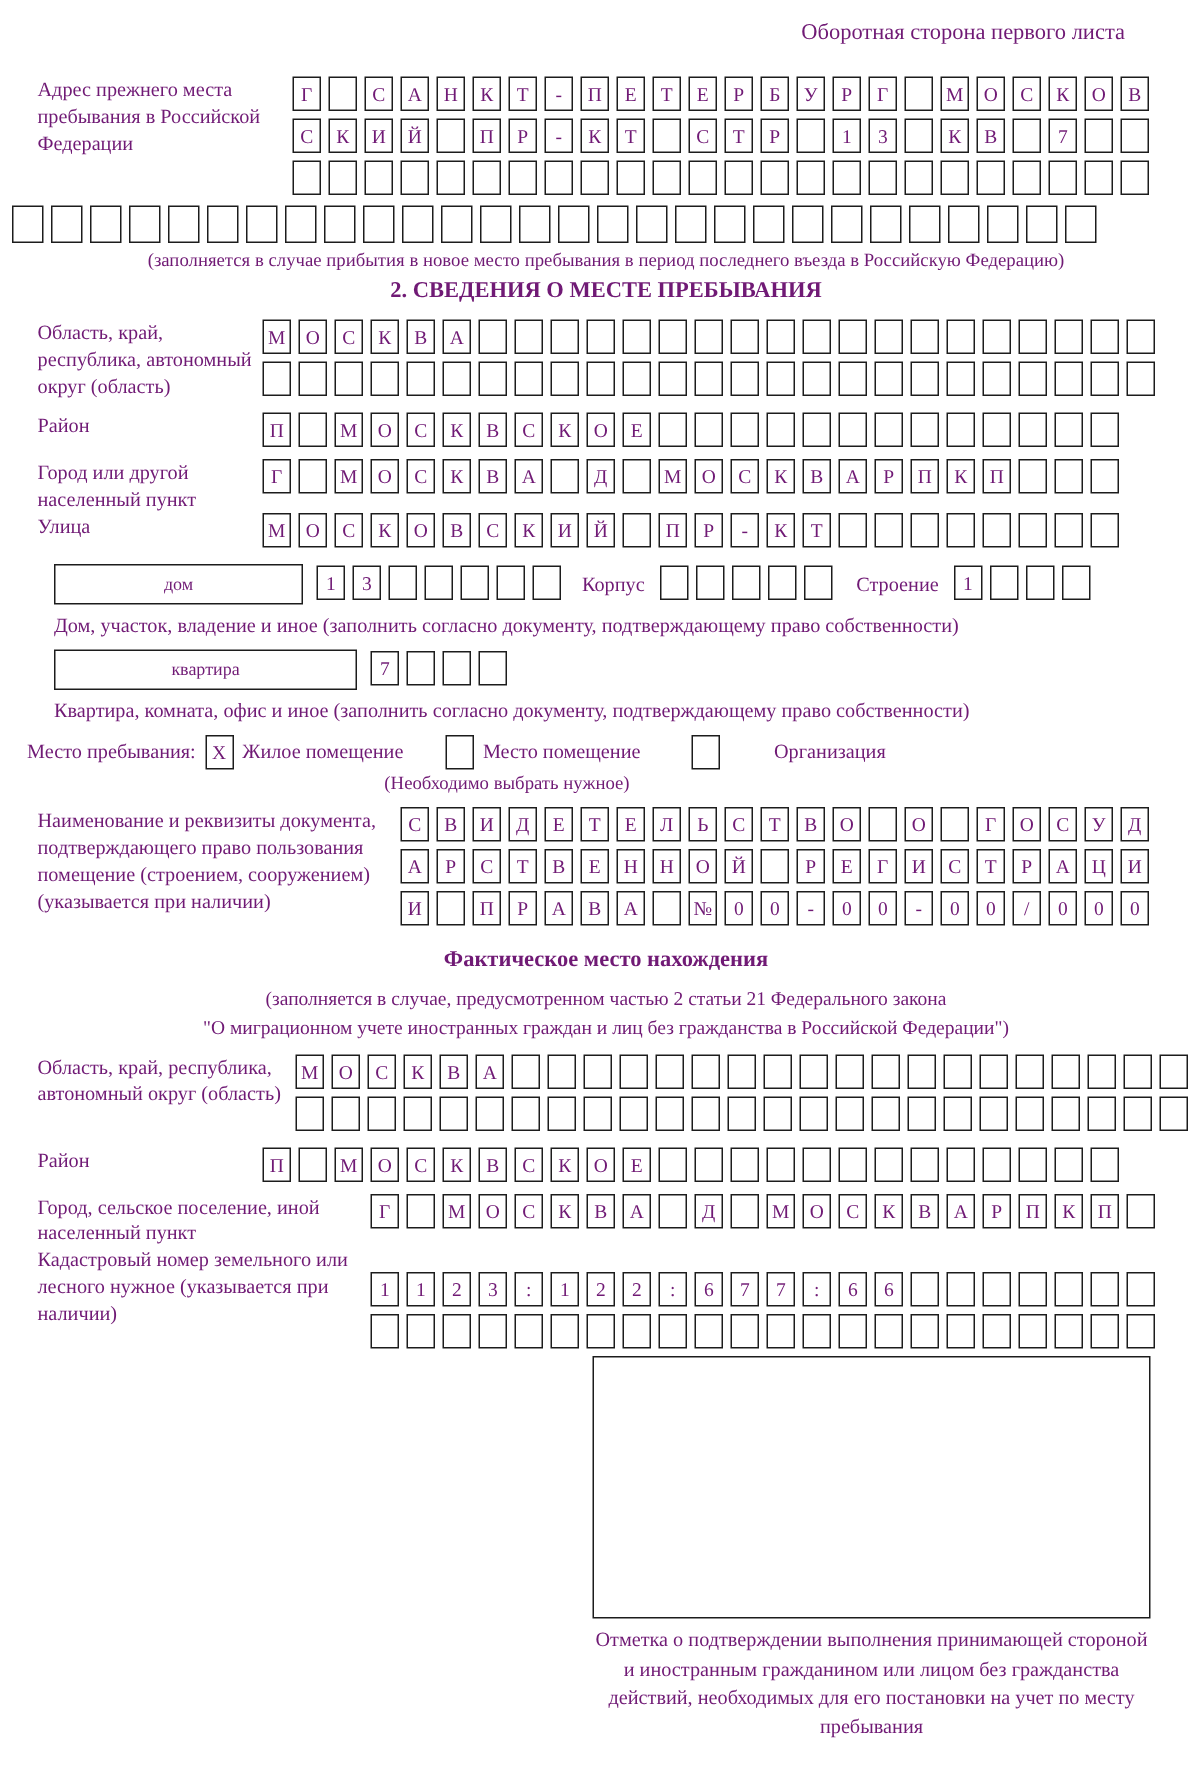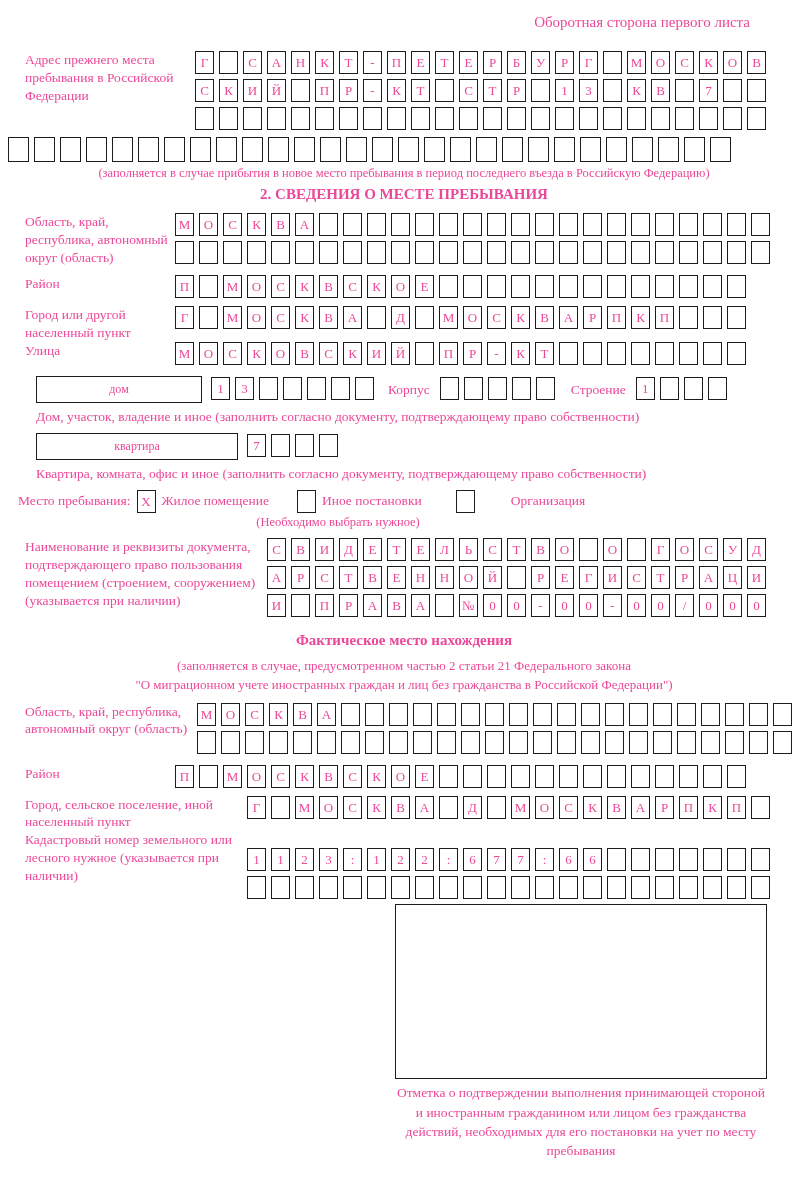--- a/index.html
+++ b/index.html
@@ -1,20 +1,20 @@
 <!DOCTYPE html>
 <html><head>
 <meta charset="utf-8">
 <style>
   html,body{margin:0;padding:0;background:#fff;}
   .page{
     width:800px;min-height:1180px;box-sizing:border-box;
     padding:14px 0 0 8px;
     font-family:"Liberation Serif","DejaVu Serif",serif;
-    color:#ec4899;background:#fff;overflow:hidden;
+    color:#701a75;background:#fff;overflow:hidden;
   }
   .hdr-note{font-size:15px;text-align:right;padding-right:50px;margin-bottom:20px;}
   .frow{display:flex;align-items:flex-start;}
   .lbl{font-size:13.5px;line-height:1.33;flex:none;margin-left:17px;}
   .w170{width:170px;} .w150{width:150px;} .w242{width:242px;} .w172{width:172px;} .w222{width:222px;}
   .rows{display:flex;flex-direction:column;}
   .cells{display:flex;gap:5px;margin-bottom:5px;}
   .cell{
     box-sizing:border-box;width:19px;height:23px;flex:none;
     border:1.5px solid #1c1c1c;display:flex;align-items:center;justify-content:center;
@@ -355,28 +355,28 @@
         <span class="cell"></span>
       </div>
   </div>
   <div class="lbl note-left">Квартира, комната, офис и иное (заполнить согласно документу, подтверждающему право собственности)</div>
 
   <div class="stay-row">
     <span>Место пребывания:</span>
     <span class="cell">X</span>
     <span>Жилое помещение</span>
     <span class="cell" style="margin-left:28px;"></span>
-    <span>Иное постановки</span>
+    <span>Место помещение</span>
     <span class="cell" style="margin-left:34px;"></span>
     <span style="margin-left:30px;">Организация</span>
   </div>
   <div class="stay-note">(Необходимо выбрать нужное)</div>
 
   <div class="frow mb10">
-    <div class="lbl w242">Наименование и реквизиты документа, подтверждающего право пользования помещением (строением, сооружением) (указывается при наличии)</div>
+    <div class="lbl w242">Наименование и реквизиты документа, подтверждающего право пользования помещение (строением, сооружением) (указывается при наличии)</div>
     <div class="rows">
       <div class="cells">
           <span class="cell">С</span>
           <span class="cell">В</span>
           <span class="cell">И</span>
           <span class="cell">Д</span>
           <span class="cell">Е</span>
           <span class="cell">Т</span>
           <span class="cell">Е</span>
           <span class="cell">Л</span>

